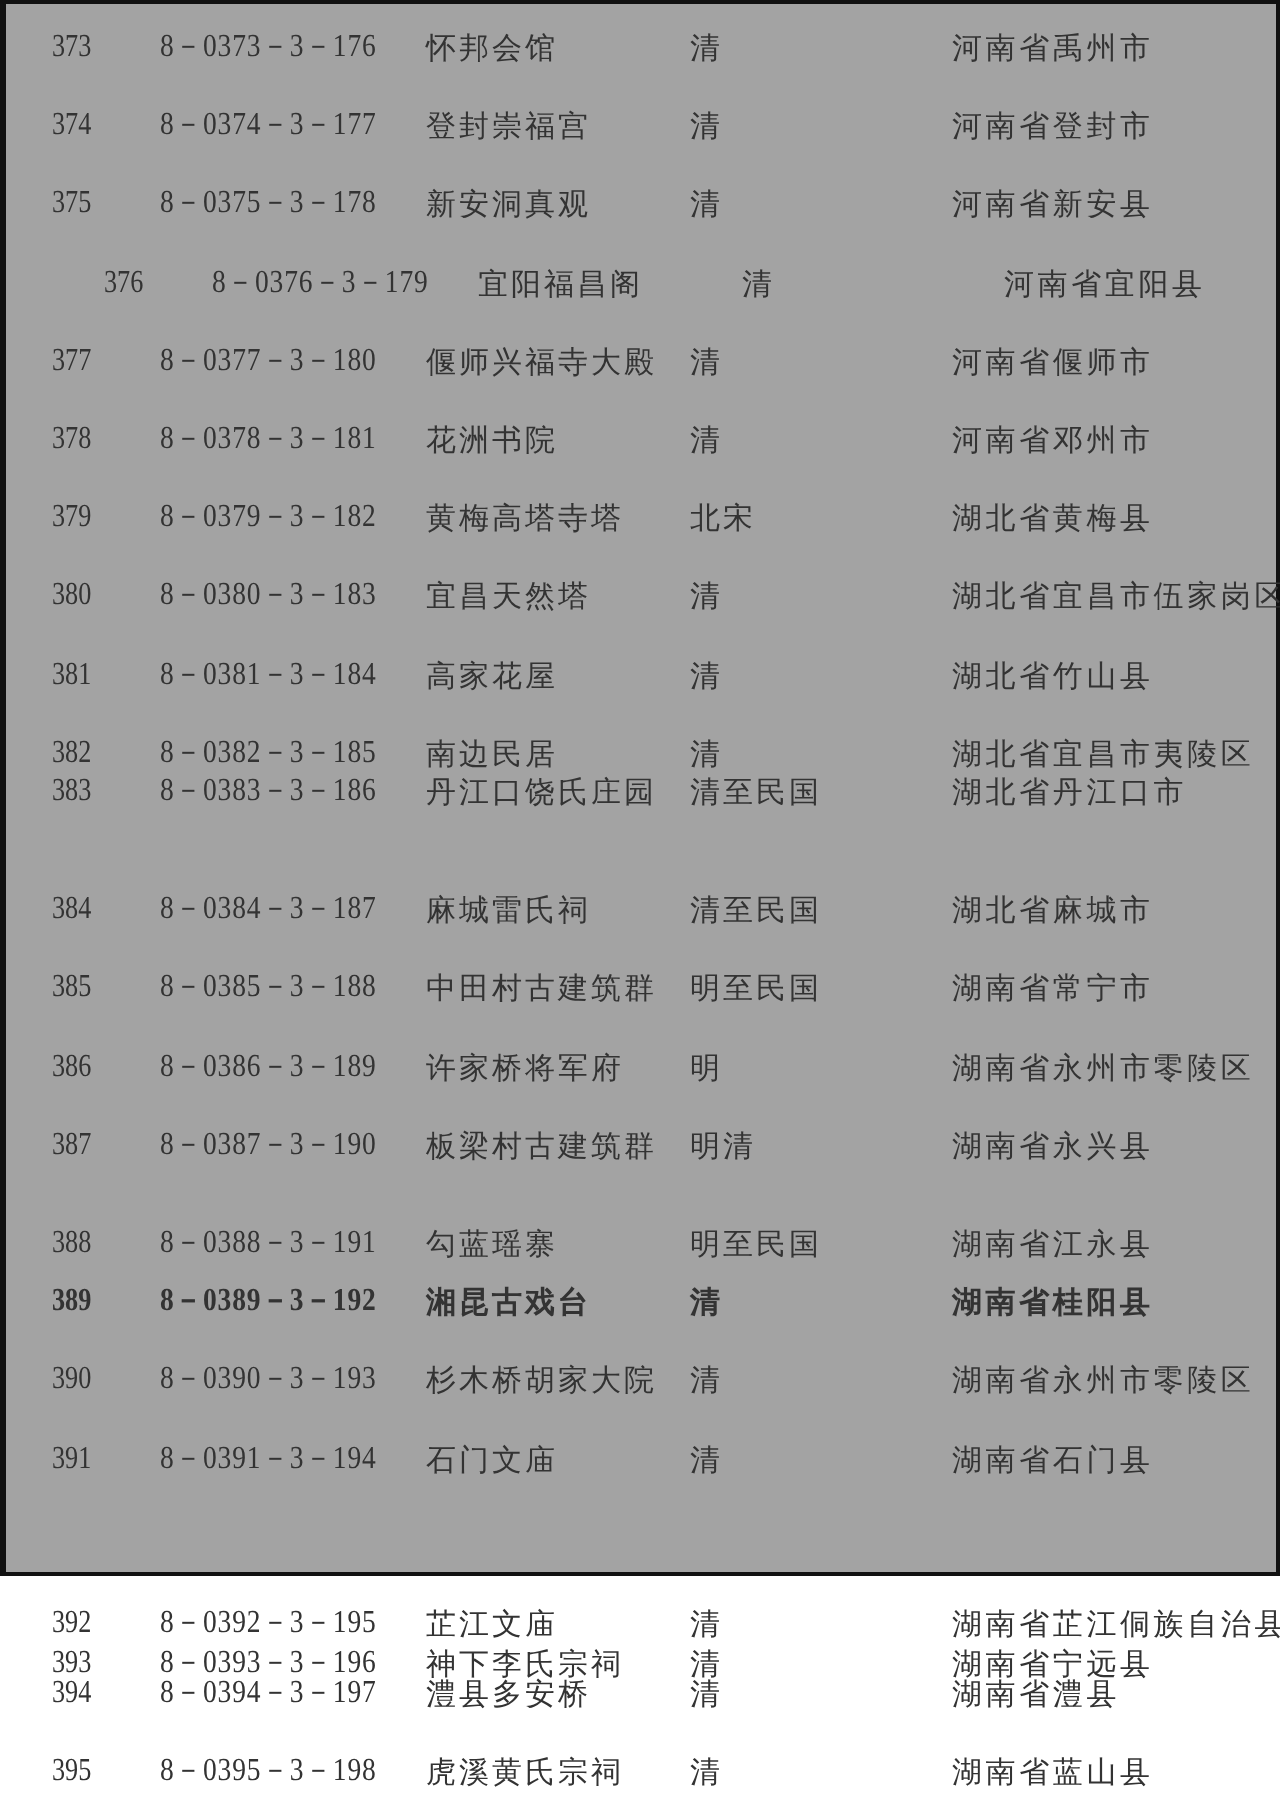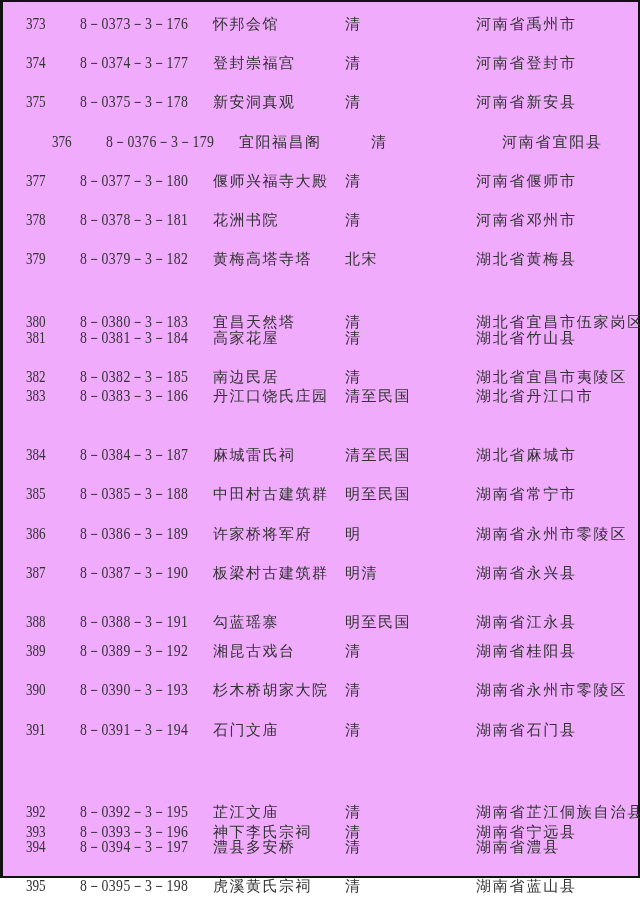--- a/index.html
+++ b/index.html
@@ -1,24 +1,24 @@
 <!DOCTYPE html>
 <html><head>
 <meta charset="utf-8">
 <style>
   html, body { margin: 0; padding: 0; background: #ffffff; }
   body { width: 640px; height: 907px; overflow: hidden; position: relative; }
   .page {
-    position: absolute; left: 0; top: 0; width: 640px; height: 878px;
+    position: absolute; left: 0; top: 0; width: 640px; height: 788px;
     box-sizing: border-box;
     border-left: 3px solid #111;
     border-top: 2px solid #111;
     border-right: 2px solid #111;
     border-bottom: 2px solid #111;
-    background: #f0abfc;
+    background: #a3a3a3;
   }
   .row {
     position: absolute; left: 0; width: 636px; height: 39px;
     font-family: "DejaVu Serif", "Liberation Serif", serif;
     color: #333;
     font-size: 15px;
     line-height: 20px;
   }
   .cell { position: absolute; top: 0; white-space: nowrap; }
   .c-no   { left: 23px; font-family: "Liberation Serif", serif; font-size: 16px; transform: scaleX(0.82); transform-origin: left; }
@@ -73,21 +73,21 @@
       <span class="cell c-era">清</span>
       <span class="cell c-loc">河南省邓州市</span>
     </div>
     <div class="row" style="top: 247.2px;">
       <span class="cell c-no">379</span>
       <span class="cell c-code">8－0379－3－182</span>
       <span class="cell c-name">黄梅高塔寺塔</span>
       <span class="cell c-era">北宋</span>
       <span class="cell c-loc">湖北省黄梅县</span>
     </div>
-    <div class="row" style="top: 286.4px; margin-top: 24px;">
+    <div class="row" style="top: 286.4px;">
       <span class="cell c-no">380</span>
       <span class="cell c-code">8－0380－3－183</span>
       <span class="cell c-name">宜昌天然塔</span>
       <span class="cell c-era">清</span>
       <span class="cell c-loc">湖北省宜昌市伍家岗区</span>
     </div>
     <div class="row" style="top: 325.6px;">
       <span class="cell c-no">381</span>
       <span class="cell c-code">8－0381－3－184</span>
       <span class="cell c-name">高家花屋</span>
@@ -136,21 +136,21 @@
       <span class="cell c-era">明清</span>
       <span class="cell c-loc">湖南省永兴县</span>
     </div>
     <div class="row" style="top: 589px; margin-top: 21px;">
       <span class="cell c-no">388</span>
       <span class="cell c-code">8－0388－3－191</span>
       <span class="cell c-name">勾蓝瑶寨</span>
       <span class="cell c-era">明至民国</span>
       <span class="cell c-loc">湖南省江永县</span>
     </div>
-    <div class="row" style="top: 639.2px;">
+    <div class="row" style="top: 639.2px; font-weight: bold;">
       <span class="cell c-no">389</span>
       <span class="cell c-code">8－0389－3－192</span>
       <span class="cell c-name">湘昆古戏台</span>
       <span class="cell c-era">清</span>
       <span class="cell c-loc">湖南省桂阳县</span>
     </div>
     <div class="row" style="top: 678.4px;">
       <span class="cell c-no">390</span>
       <span class="cell c-code">8－0390－3－193</span>
       <span class="cell c-name">杉木桥胡家大院</span>

